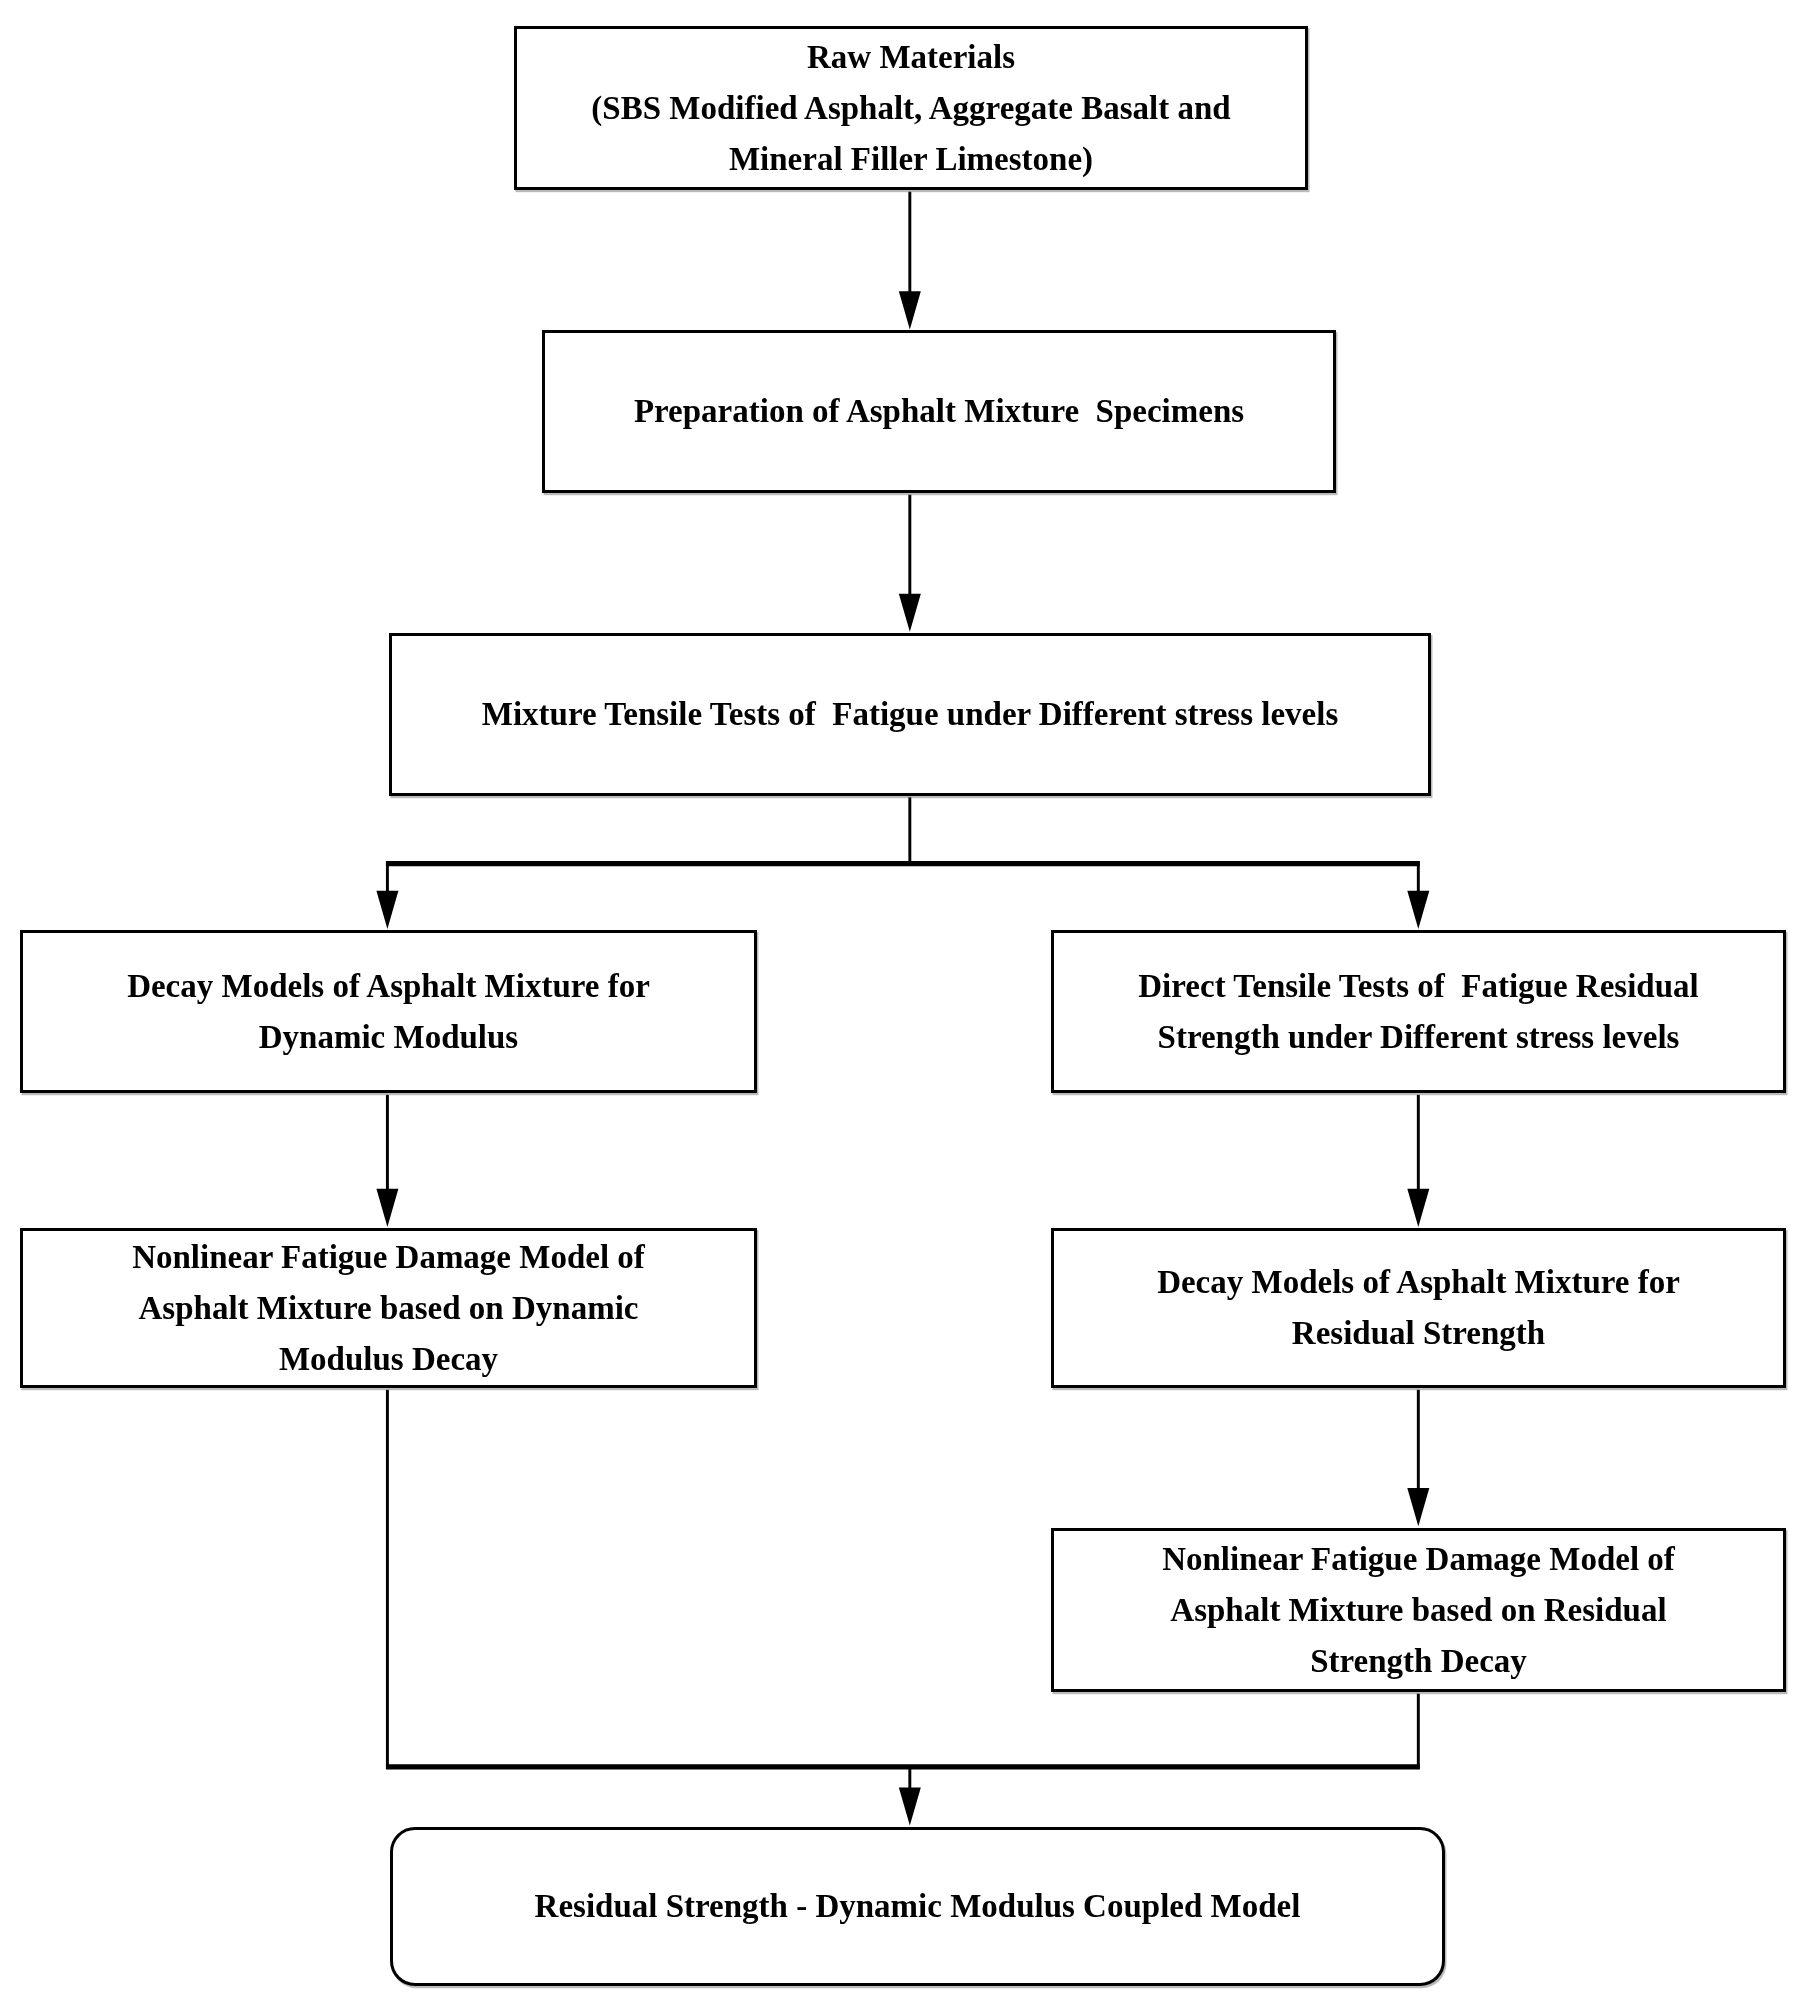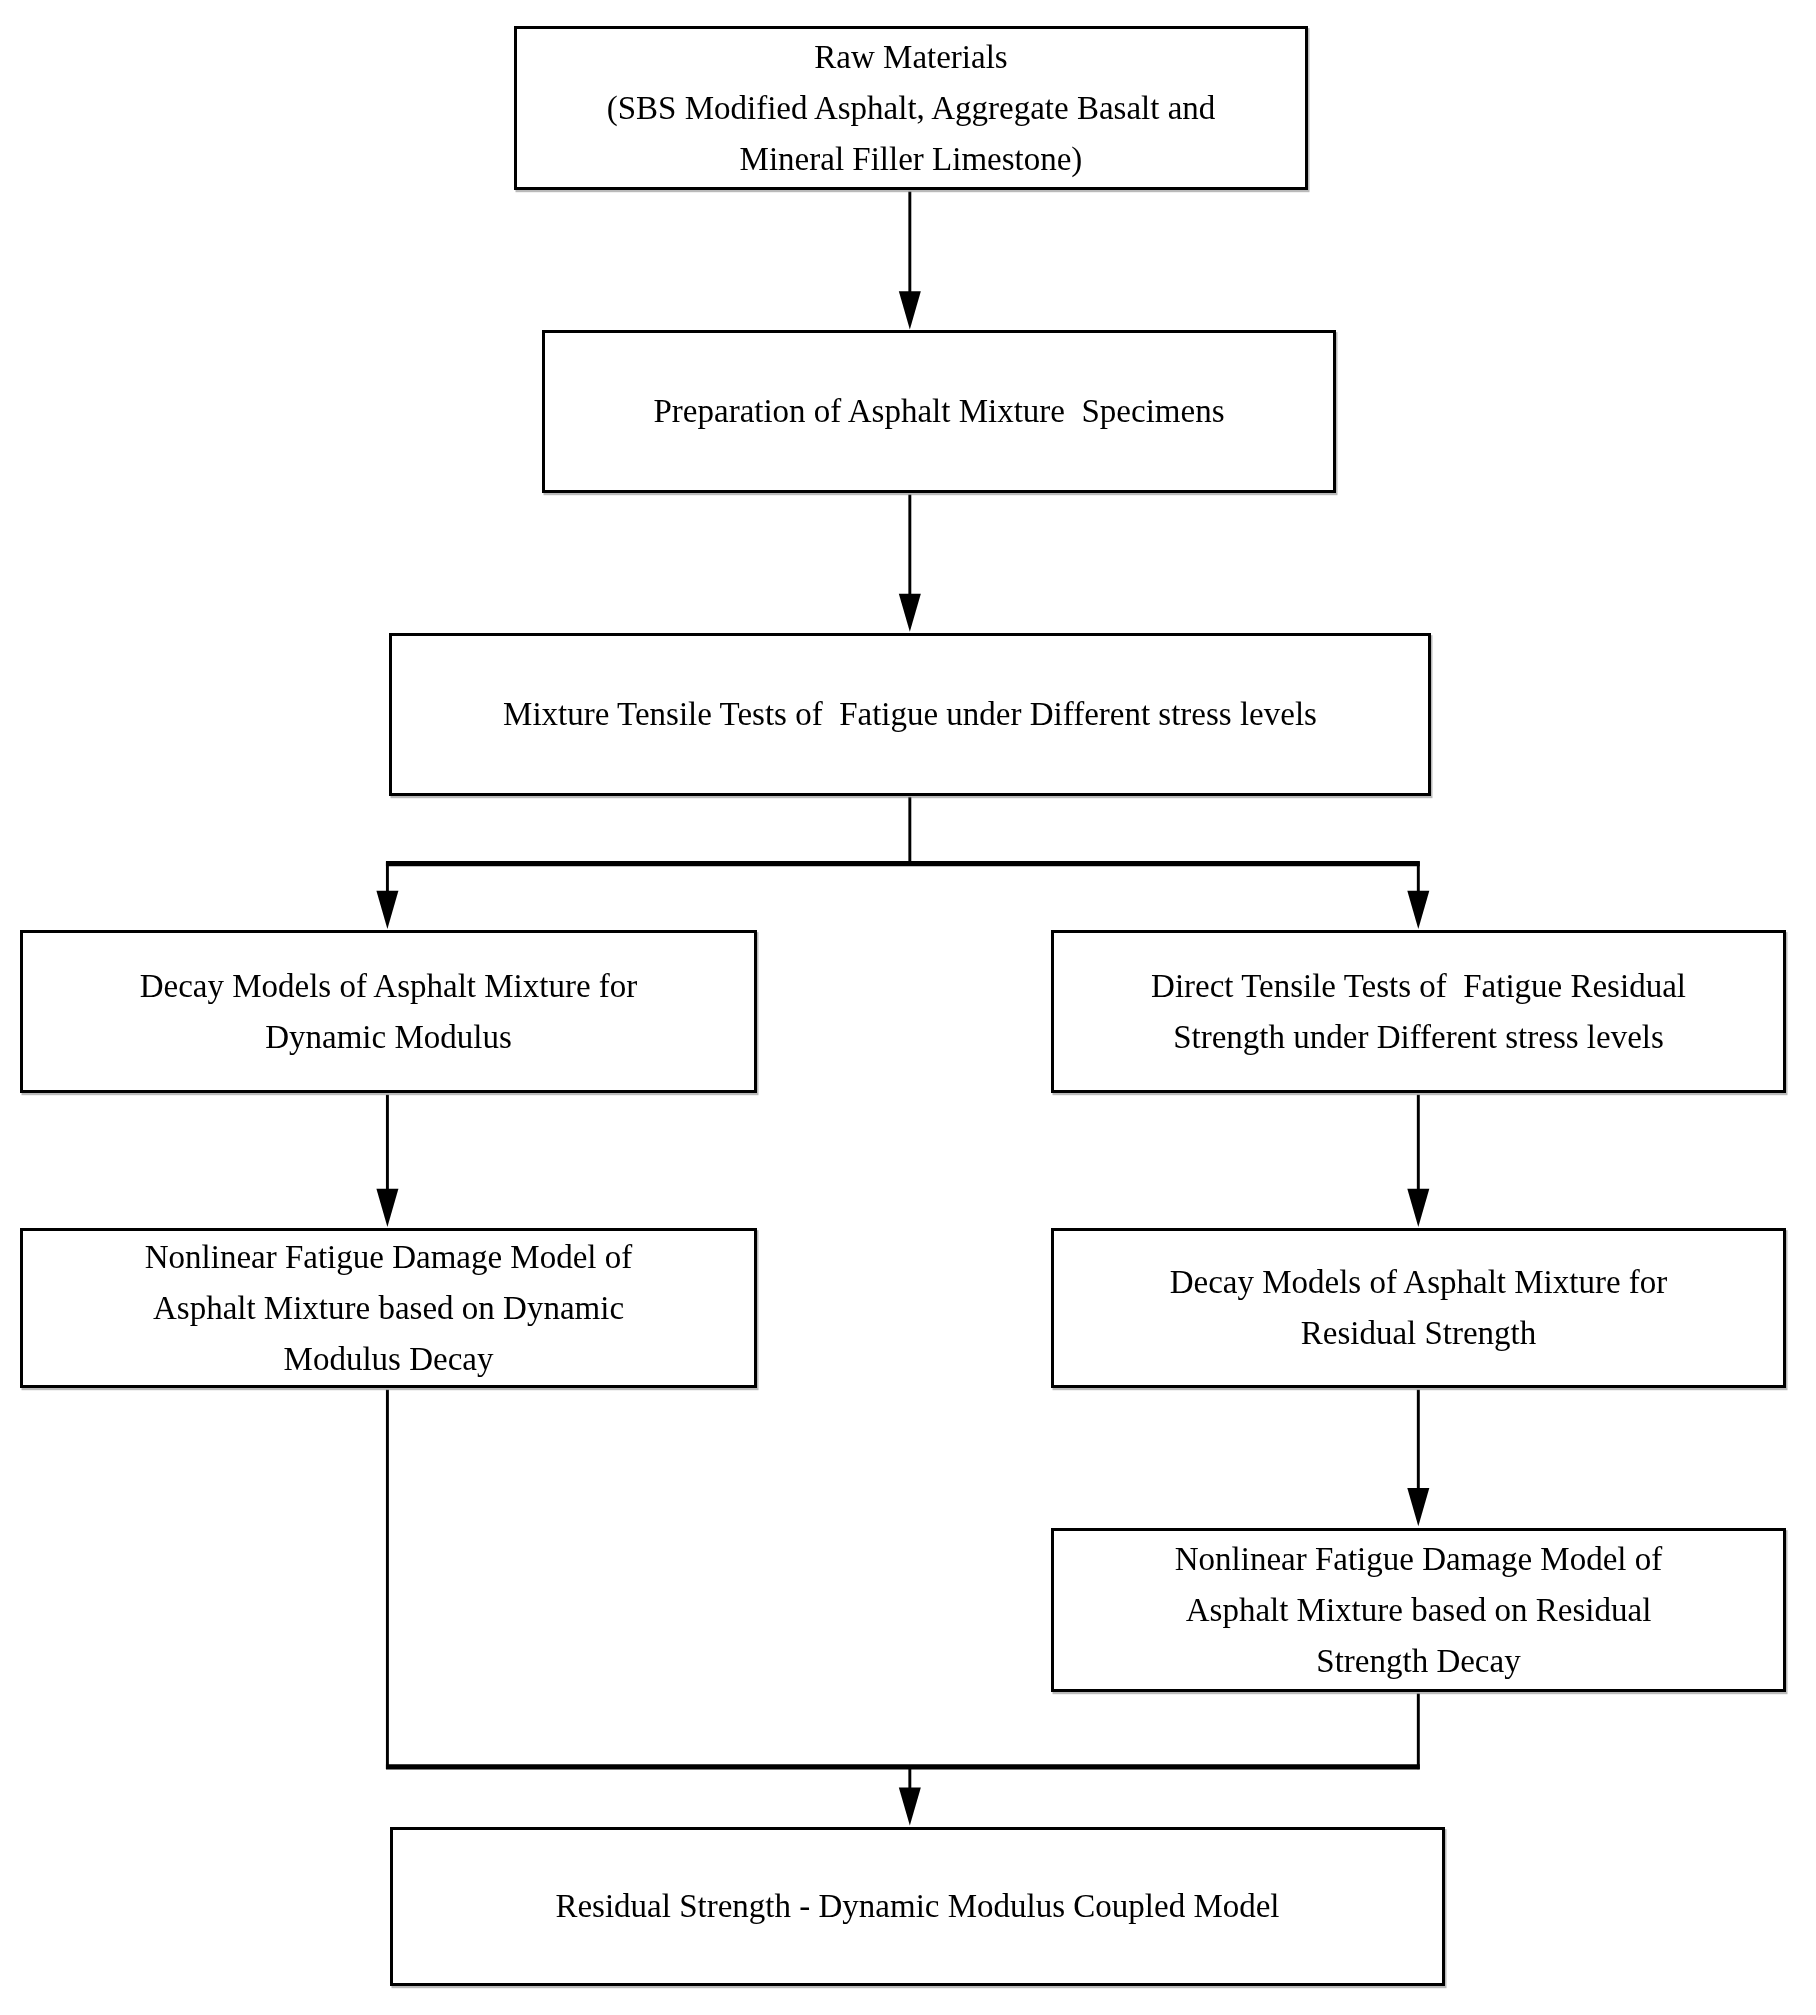--- a/index.html
+++ b/index.html
@@ -28,21 +28,21 @@
     border: 3.7px solid #000000;
     background: #ffffff;
     box-shadow: 1.5px 2.2px 0 rgba(130,130,130,0.55);
     display: flex;
     align-items: center;
     justify-content: center;
     text-align: center;
     padding: 2.9px 7.3px;
   }
   .node-label {
-    font-weight: normal;
+    font-weight: bold;
     font-size: 33px;
     line-height: 51px;
     color: #000000;
     white-space: pre-wrap;
   }
   svg line { stroke: #000000; }
   svg polygon { fill: #000000; stroke: none; }
 </style>
 </head>
 <body>
@@ -119,18 +119,18 @@
     <div class="node-label">Decay Models of Asphalt Mixture for
 Residual Strength</div>
   </div>
 
   <div class="node" style="left:1051px; top:1528px; width:735px; height:164px;">
     <div class="node-label">Nonlinear Fatigue Damage Model of
 Asphalt Mixture based on Residual
 Strength Decay</div>
   </div>
 
-  <div class="node" style="left:390px; top:1827px; width:1055px; height:159px;">
+  <div class="node" style="left:390px; top:1827px; width:1055px; height:159px;border-radius:25px;">
     <div class="node-label">Residual Strength - Dynamic Modulus Coupled Model</div>
   </div>
 
 </div>
 
 
 </body></html>

